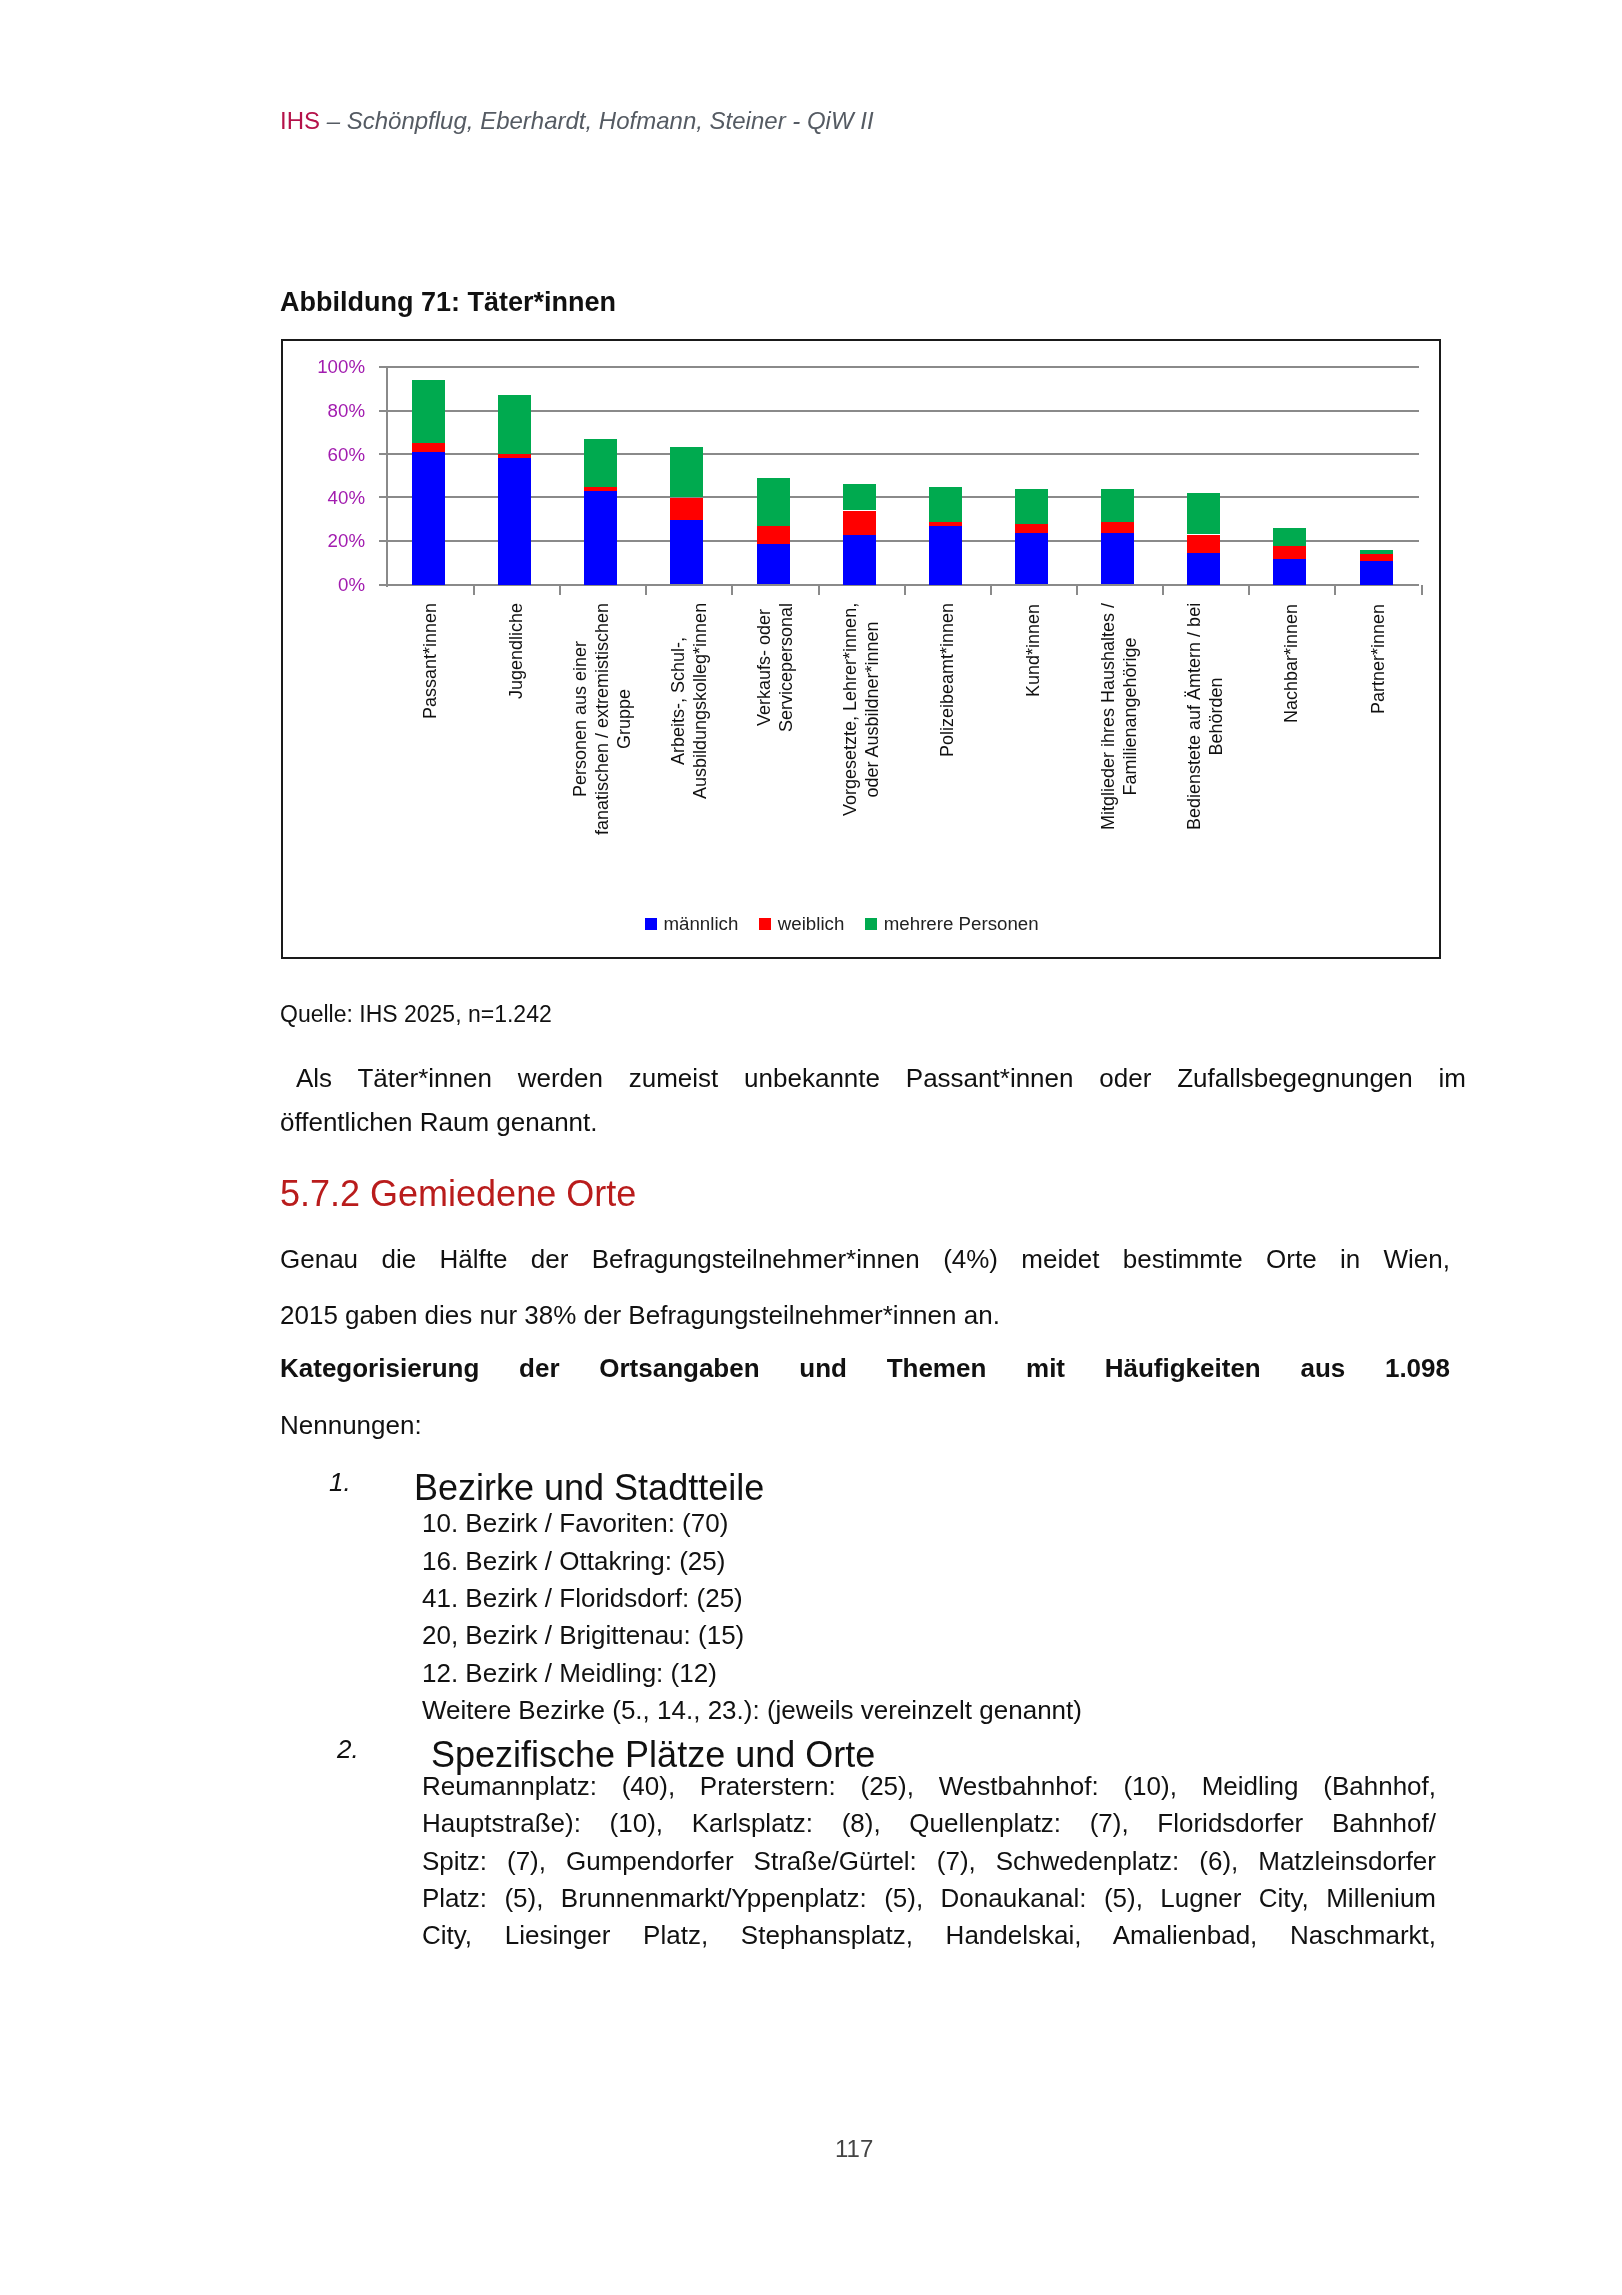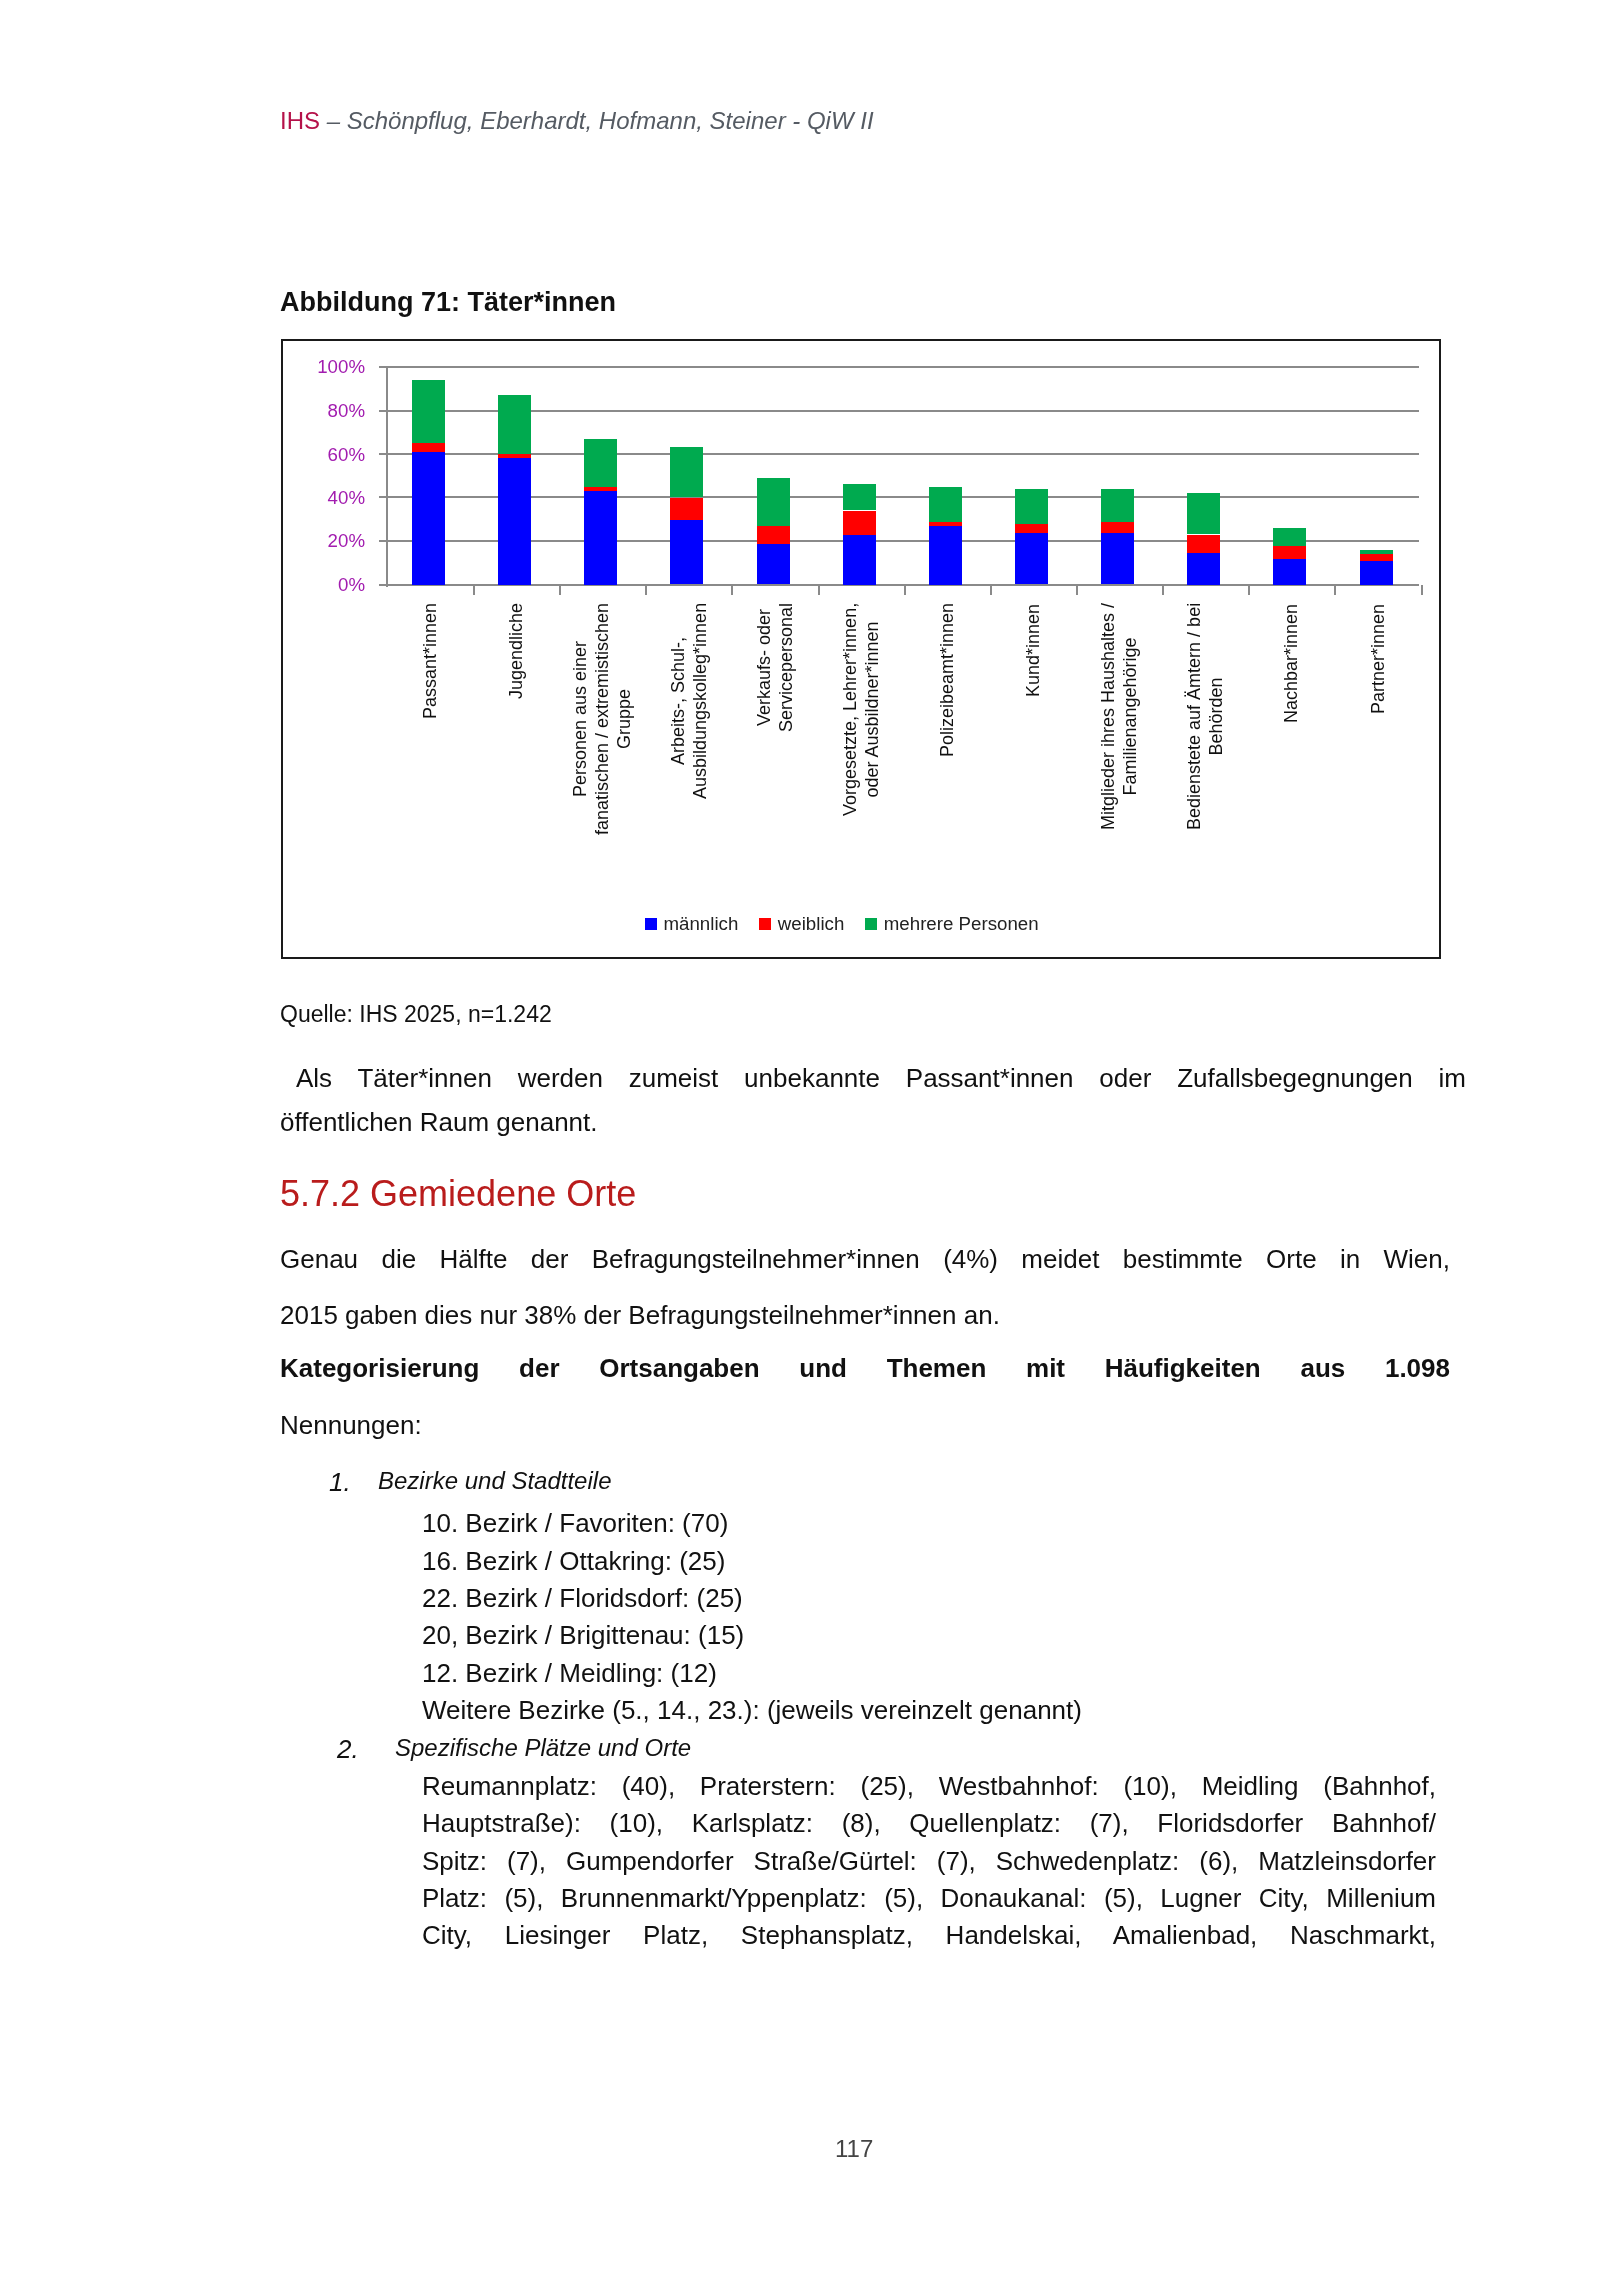--- a/index.html
+++ b/index.html
@@ -18,21 +18,21 @@
   .bar-seg { position:absolute; }
   .xlabel { position:absolute; font-size:18px; color:#111; line-height:22px;
             transform-origin:0 0; transform:rotate(-90deg); text-align:center; white-space:pre; }
   .legend { display:flex; align-items:center; gap:21px; font-size:18.7px; color:#222; }
   .legend-item { display:flex; align-items:center; gap:6.5px; }
   .swatch { width:12px; height:12px; display:inline-block; }
   .body-text { font-size:26px; line-height:27.6px; color:#111; }
   .justify { text-align:justify; text-align-last:justify; }
   .section-heading { font-size:36px; color:#b91c1c; }
   .list-num { font-style:italic; font-size:26px; }
-  .list-title { font-style:italic; font-size:24px; }
+  .list-title { font-size:36px;margin-left:36px; }
   .page-num { font-size:24px; color:#444; }
 </style>
 </head>
 <body>
 
 <div class="abs running-header">
   <span class="brand">IHS</span><span class="rest"> – Schönpflug, Eberhardt, Hofmann, Steiner - QiW II</span>
 </div>
 
 <div class="abs fig-title">Abbildung 71: Täter*innen</div>
@@ -156,21 +156,21 @@
 <div class="abs body-text justify" style="left:280px; top:1246px; width:1170px;">Genau die Hälfte der Befragungsteilnehmer*innen (4%) meidet bestimmte Orte in Wien,</div>
 <div class="abs body-text" style="left:280px; top:1302px;">2015 gaben dies nur 38% der Befragungsteilnehmer*innen an.</div>
 
 <div class="abs body-text justify" style="left:280px; top:1355px; width:1170px; font-weight:bold;">Kategorisierung der Ortsangaben und Themen mit Häufigkeiten aus 1.098</div>
 <div class="abs body-text" style="left:280px; top:1412px; font-weight:normal;">Nennungen:</div>
 
 <div class="abs list-num" style="left:329px; top:1467px;">1.</div>
 <div class="abs list-title" style="left:378px; top:1467px;">Bezirke und Stadtteile</div>
 <div class="abs body-text" style="left:422px; top:1510px;">10. Bezirk / Favoriten: (70)</div>
 <div class="abs body-text" style="left:422px; top:1548px;">16. Bezirk / Ottakring: (25)</div>
-<div class="abs body-text" style="left:422px; top:1585px;">22. Bezirk / Floridsdorf: (25)</div>
+<div class="abs body-text" style="left:422px; top:1585px;">41. Bezirk / Floridsdorf: (25)</div>
 <div class="abs body-text" style="left:422px; top:1622px;">20, Bezirk / Brigittenau: (15)</div>
 <div class="abs body-text" style="left:422px; top:1660px;">12. Bezirk / Meidling: (12)</div>
 <div class="abs body-text" style="left:422px; top:1697px;">Weitere Bezirke (5., 14., 23.): (jeweils vereinzelt genannt)</div>
 
 <div class="abs list-num" style="left:337px; top:1734px;">2.</div>
 <div class="abs list-title" style="left:395px; top:1734px;">Spezifische Plätze und Orte</div>
 <div class="abs body-text justify" style="left:422px; top:1773px; width:1014px;">Reumannplatz: (40), Praterstern: (25), Westbahnhof: (10), Meidling (Bahnhof,</div>
 <div class="abs body-text justify" style="left:422px; top:1810px; width:1014px;">Hauptstraße): (10), Karlsplatz: (8), Quellenplatz: (7), Floridsdorfer Bahnhof/</div>
 <div class="abs body-text justify" style="left:422px; top:1848px; width:1014px;">Spitz: (7), Gumpendorfer Straße/Gürtel: (7), Schwedenplatz: (6), Matzleinsdorfer</div>
 <div class="abs body-text justify" style="left:422px; top:1885px; width:1014px;">Platz: (5), Brunnenmarkt/Yppenplatz: (5), Donaukanal: (5), Lugner City, Millenium</div>

